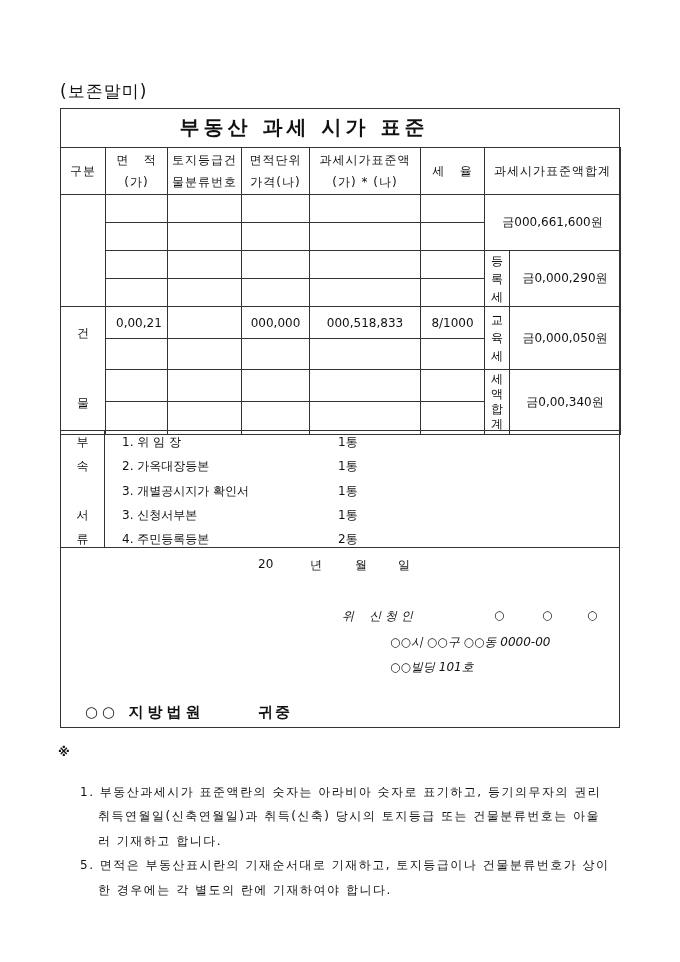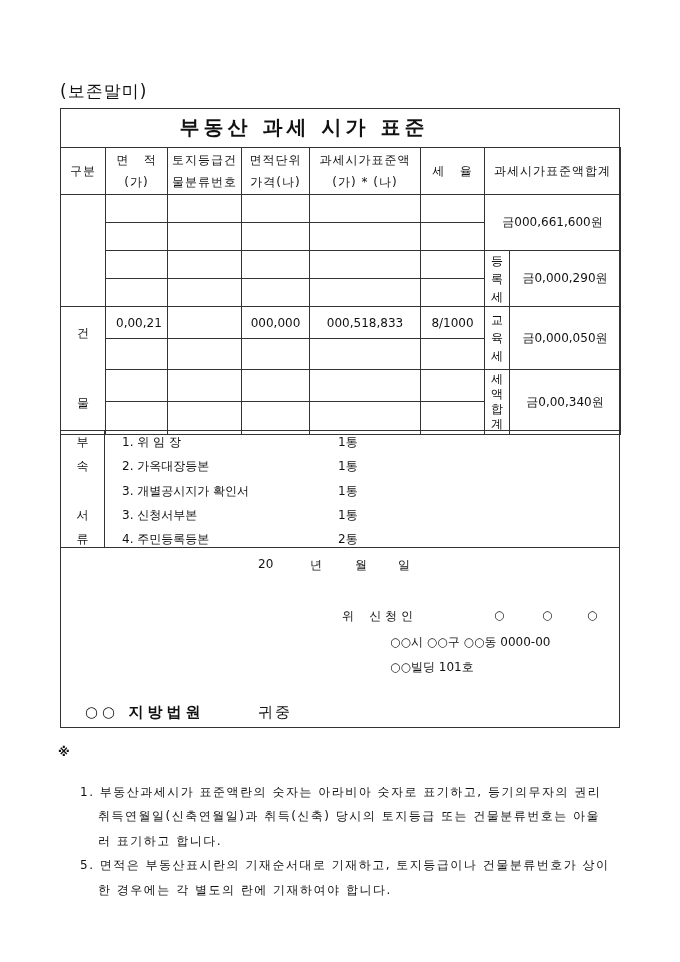--- a/index.html
+++ b/index.html
@@ -14,23 +14,23 @@
   table.grid tr.r td { height:27px; }
   .vlabel { line-height:18px; font-size:12px; }
   .amt { font-size:12px; }
   .attach { left:60px; top:430px; width:560px; height:117px; border-top:1px solid #333; box-sizing:border-box; }
   .attach .side { position:absolute; left:0; top:0; width:45px; height:117px; border-right:1px solid #333; box-sizing:border-box; }
   .attach .side span { position:absolute; left:0; width:45px; text-align:center; }
   .attach .item { position:absolute; left:62px; }
   .attach .cnt { position:absolute; left:278px; }
   .footer-area { left:60px; top:547px; width:560px; height:161px; border-top:1px solid #333; box-sizing:border-box; }
   .date span { position:absolute; top:9px; }
-  .applicant span { position:absolute; }
+  .applicant span { position:absolute;font-style:italic; }
   .court { left:85px; top:703px; font-size:15px; font-weight:bold; letter-spacing:4px; font-family:"DejaVu Serif", serif; }
-  .court2 { left:258px; top:703px; font-size:15px; font-weight:normal; letter-spacing:2px; font-family:"DejaVu Serif", serif; }
+  .court2 { left:258px; top:703px; font-size:15px; font-weight:bold; letter-spacing:2px; font-family:"DejaVu Serif", serif; }
   .notes { left:58px; top:740px; width:570px; font-size:12px; line-height:24px; }
   .notes .n1 { position:absolute; left:0; top:0; }
   .notes .line { position:absolute; letter-spacing:1.5px; white-space:nowrap;margin-top:40px; }
 </style>
 </head>
 <body>
 
 <div class="abs preservation">(보존말미)</div>
 
 <div class="abs frame"></div>
@@ -203,16 +203,16 @@
   </div>
 </div>
 
 <div class="abs court">○○ 지방법원</div>
 <div class="abs court2">귀중</div>
 
 <div class="abs notes">
   <span class="n1" style="font-weight:bold">※</span>
   <span class="line" style="left:22px;top:0">1. 부동산과세시가 표준액란의 숫자는 아라비아 숫자로 표기하고, 등기의무자의 권리</span>
   <span class="line" style="left:40px;top:24px">취득연월일(신축연월일)과 취득(신축) 당시의 토지등급 또는 건물분류번호는 아울</span>
-  <span class="line" style="left:40px;top:49px">러 표기하고 합니다.</span>
+  <span class="line" style="left:40px;top:49px">러 기재하고 합니다.</span>
   <span class="line" style="left:22px;top:73px">5. 면적은 부동산표시란의 기재순서대로 기재하고, 토지등급이나 건물분류번호가 상이</span>
   <span class="line" style="left:40px;top:98px">한 경우에는 각 별도의 란에 기재하여야 합니다.</span>
 </div>
 
 </body></html>

